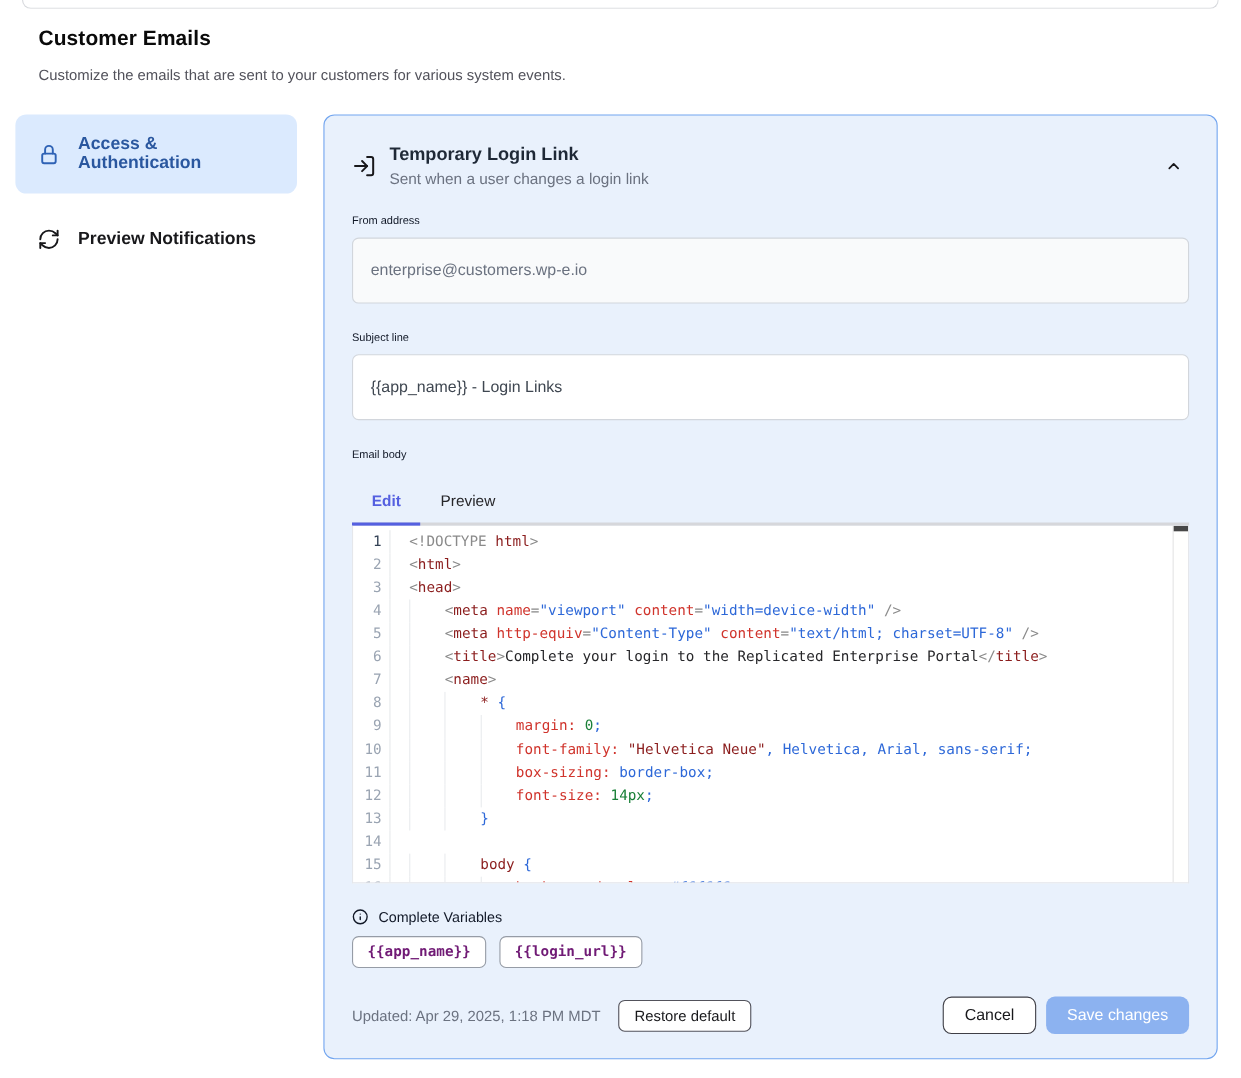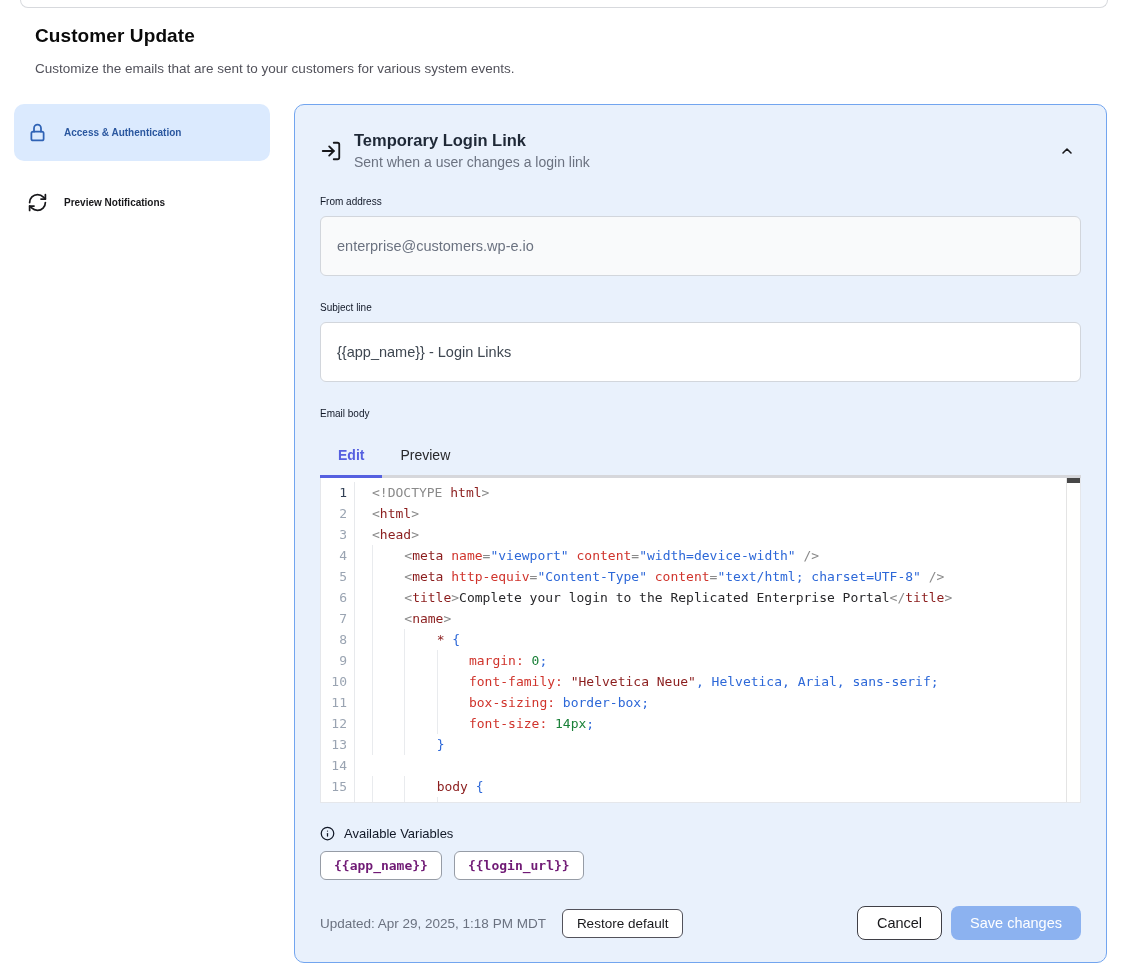--- a/index.html
+++ b/index.html
@@ -16,22 +16,22 @@
   }
   
   .page-header { padding:17px 35px 0 35px; }
   .page-title { font-size:19px; font-weight:700; color:#0a0a0a; letter-spacing:.1px; }
   .page-subtitle { margin-top:14px; font-size:13.5px; color:#52525b; }
   
   .content-row { display:flex; gap:24px; margin:28px 21px 0 14px; align-items:flex-start; }
   
   .sidebar { width:256px; flex:0 0 256px; display:flex; flex-direction:column; gap:17px; }
   .side-item {
-    display:flex; align-items:center; gap:16px; padding:14px 13px;
-    border-radius:10px; cursor:pointer; font-size:10px; font-weight:600; color:#18181b;
+    display:flex; align-items:center; gap:16px; padding:14px 20px;
+    border-radius:10px; cursor:pointer; font-size:16px; font-weight:600; color:#18181b;
   }
   .side-item.active { background:var(--sidebar-active-bg); color:var(--sidebar-active-fg); padding-top:18px; padding-bottom:18px; }
   .side-item .icn { flex:0 0 auto; display:flex; }
   
   .panel {
     flex:1; background:var(--card-bg); border:1px solid var(--card-border);
     border-radius:10px; padding:26px 25px 22px 25px; min-height:848px;
   }
   .panel-header { display:flex; align-items:flex-start; gap:12px; }
   .panel-header .icn { margin-top:9px; display:flex; }
@@ -107,21 +107,21 @@
     padding:9px 19px; font-size:14.5px; color:#ffffff;
   }
   svg { display:block; }
 </style>
 </head>
 <body>
 
 <div class="prev-card-edge"></div>
 
 <div class="page-header">
-  <h1 class="page-title">Customer Update</h1>
+  <h1 class="page-title">Customer Emails</h1>
   <p class="page-subtitle">Customize the emails that are sent to your customers for various system events.</p>
 </div>
 
 <div class="content-row">
 
   <aside class="sidebar">
     <div class="side-item active">
       <span class="icn">
         <svg width="21" height="21" viewBox="0 0 24 24" fill="none" stroke="#2e62b5" stroke-width="2" stroke-linecap="round" stroke-linejoin="round">
           <rect x="5" y="11" width="14" height="10" rx="2"></rect>
@@ -210,21 +210,21 @@
     </div>
 
     <div class="vars-head">
       <span>
         <svg width="15" height="15" viewBox="0 0 24 24" fill="none" stroke="#111827" stroke-width="2" stroke-linecap="round">
           <circle cx="12" cy="12" r="10"></circle>
             <line x1="12" y1="16" x2="12" y2="12"></line>
             <line x1="12" y1="8" x2="12.01" y2="8"></line>
         </svg>
       </span>
-      <span class="vars-label">Available Variables</span>
+      <span class="vars-label">Complete Variables</span>
     </div>
     <div class="chips">
         <button class="chip">{{app_name}}</button>
         <button class="chip">{{login_url}}</button>
       </div>
 
     <div class="panel-footer">
       <span class="updated">Updated: Apr 29, 2025, 1:18 PM MDT</span>
       <button class="btn btn-restore">Restore default</button>
       <button class="btn btn-cancel">Cancel</button>

